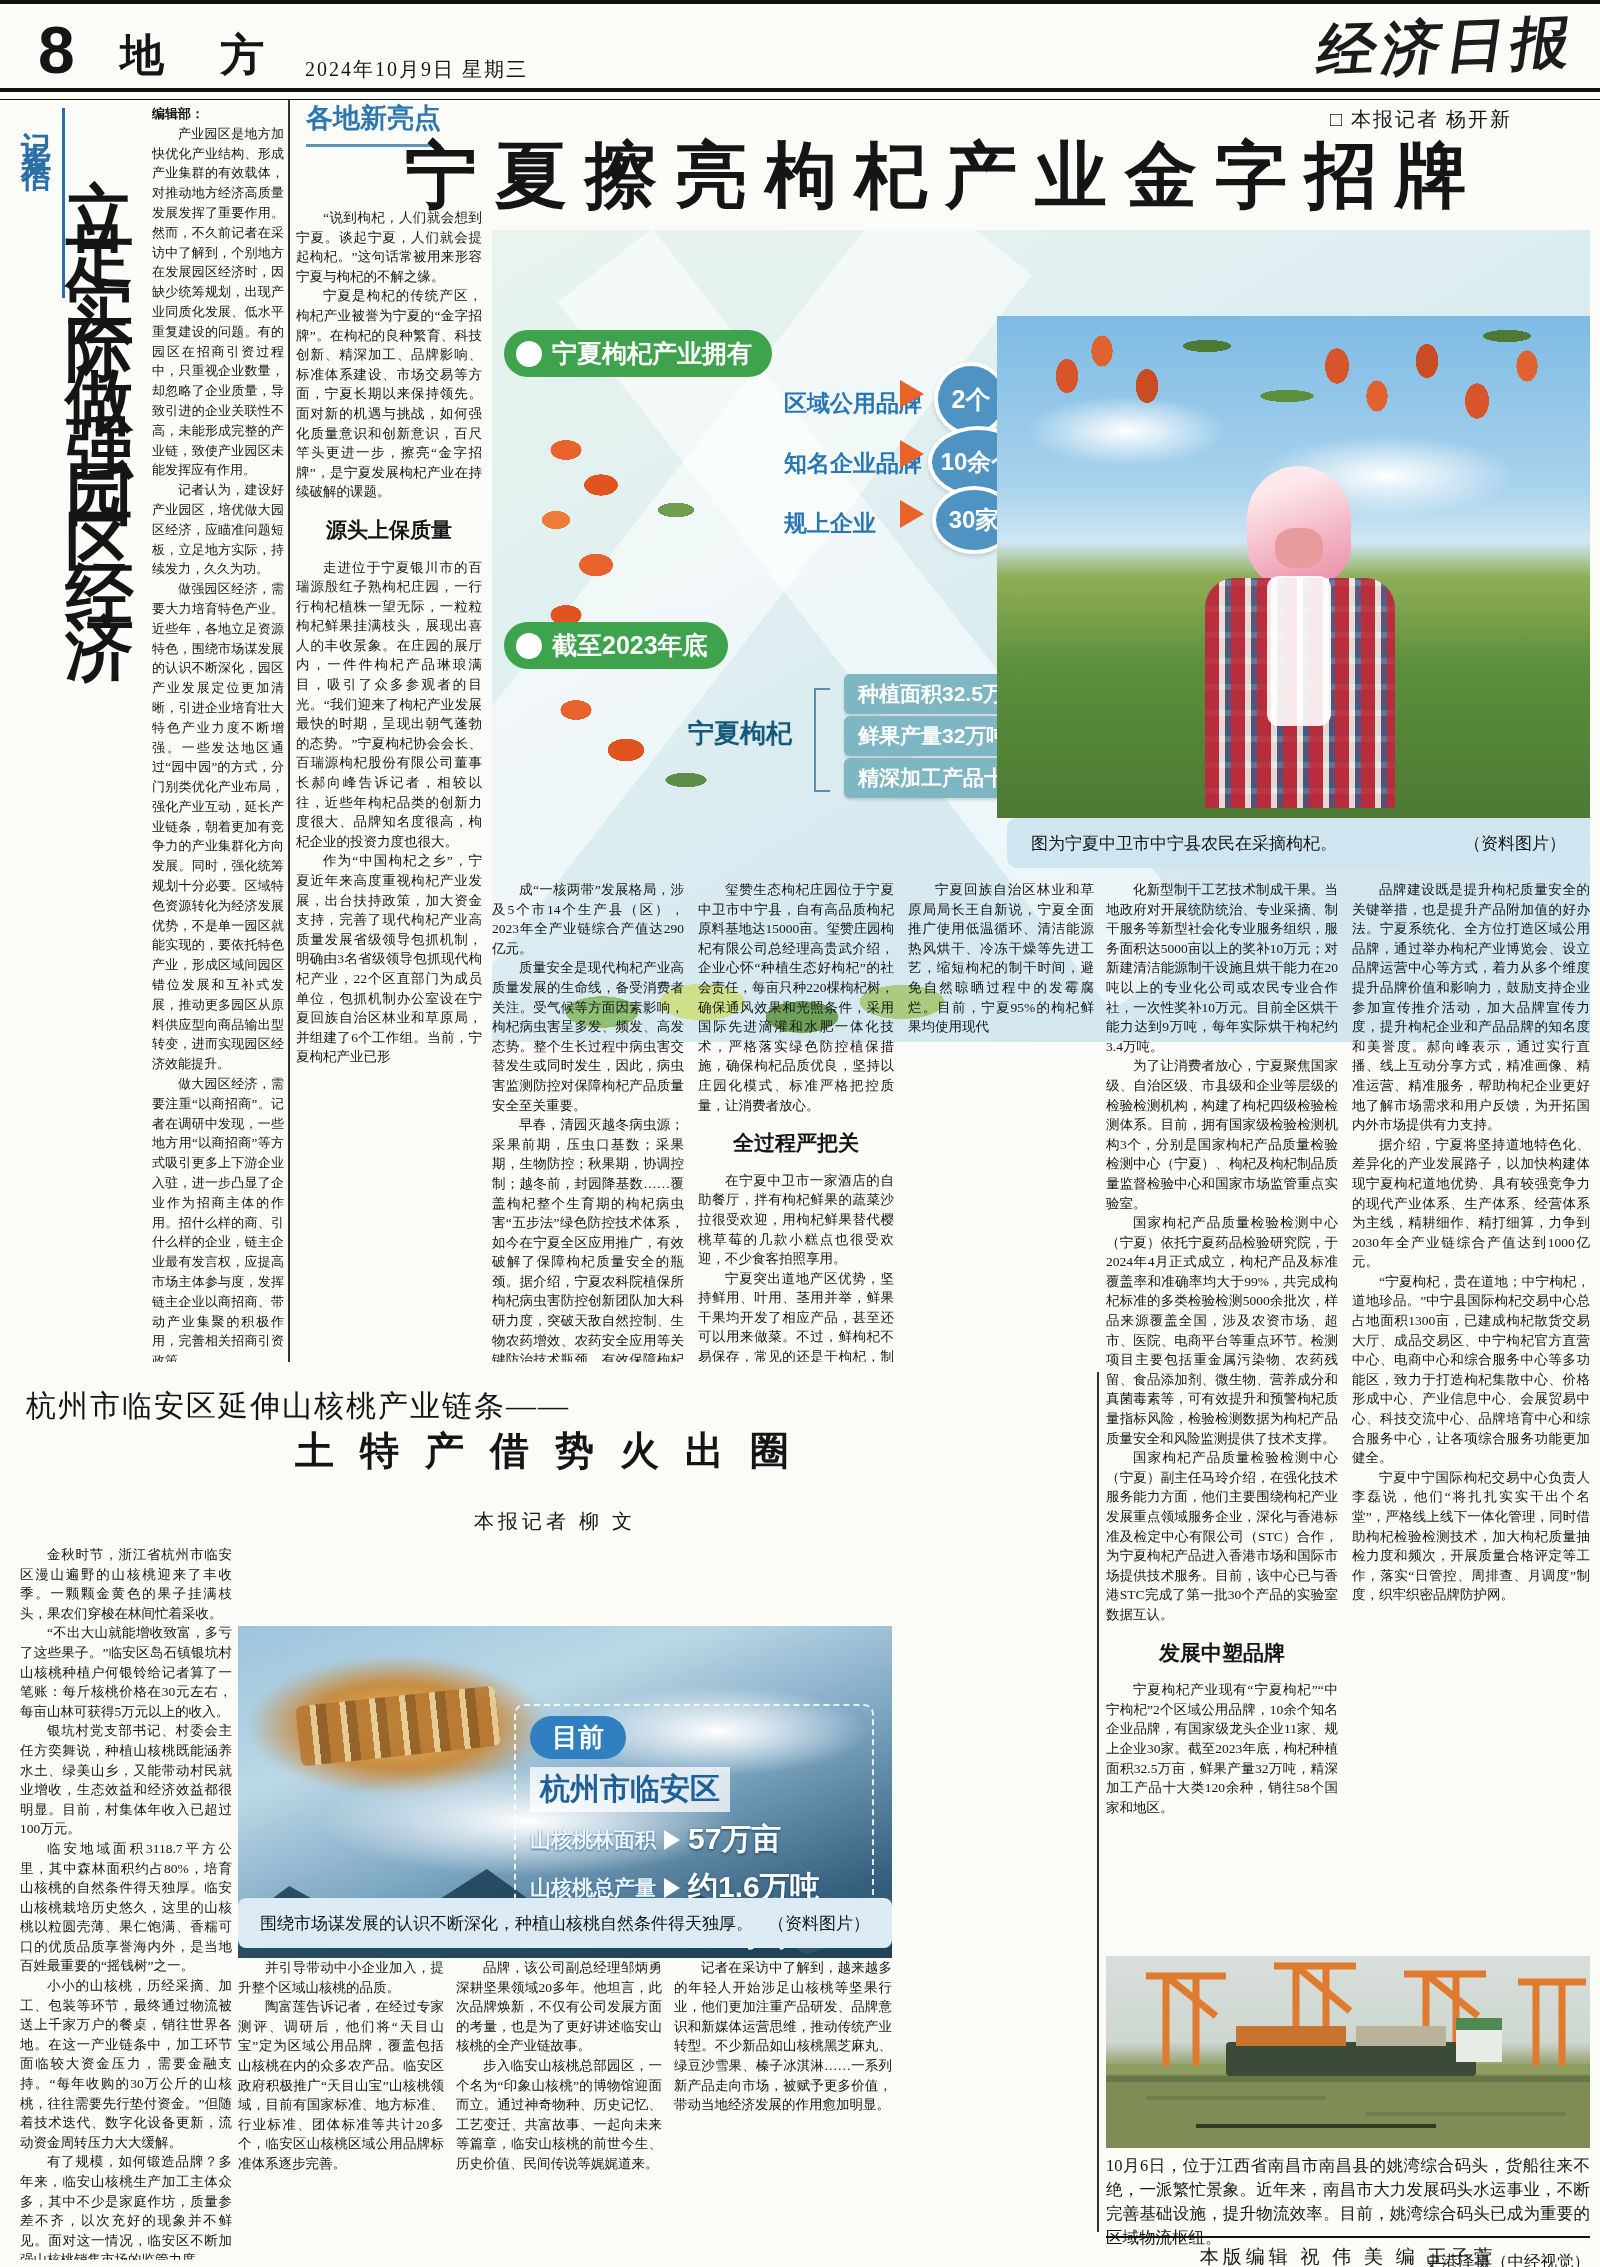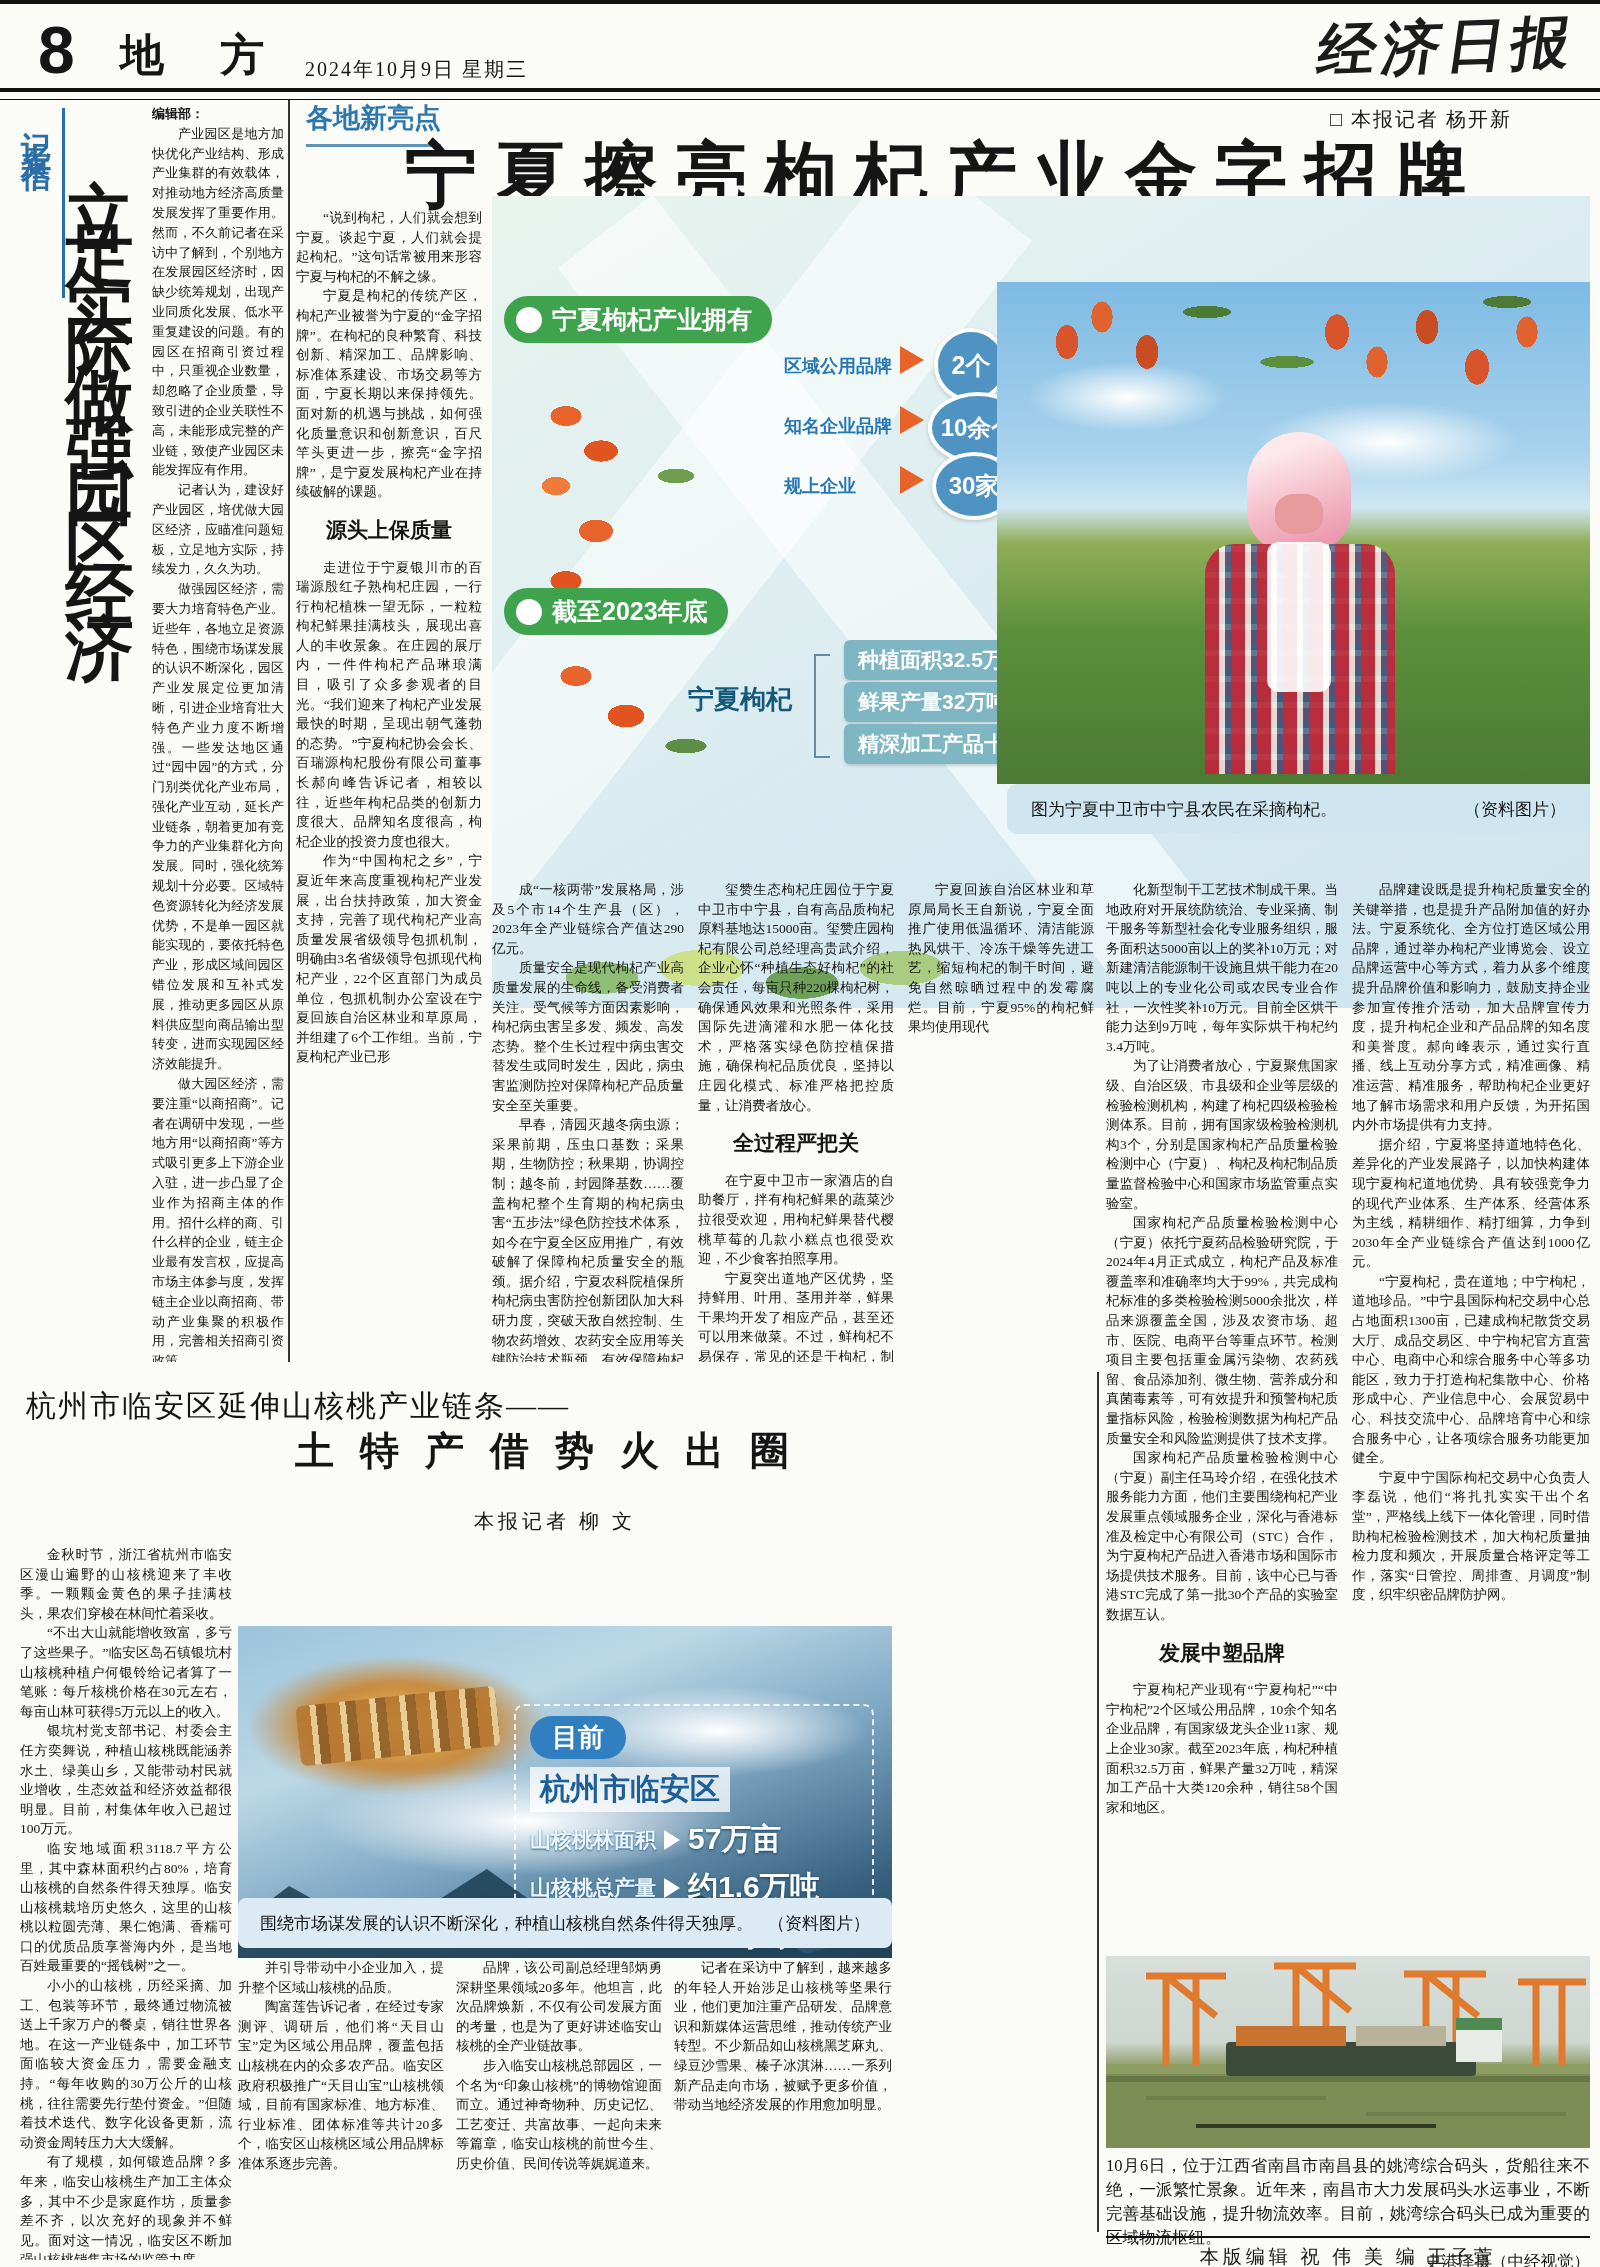--- a/index.html
+++ b/index.html
@@ -30,28 +30,28 @@
      font-family:"Liberation Sans","DejaVu Sans",sans-serif;}
   .col{font-size:13.5px;line-height:19.6px;overflow:hidden;}
   .subhead{font-size:21px;font-weight:700;text-align:center;margin:18px 0;font-family:"Liberation Sans","DejaVu Sans",sans-serif;}
   .colA{left:296px;top:208px;width:186px;height:1152px;}
   .colB{left:492px;top:880px;width:192px;height:482px;}
   .colC{left:698px;top:880px;width:196px;height:482px;}
   .colD{left:908px;top:880px;width:186px;height:482px;}
   .colE{left:1106px;top:880px;width:232px;height:1068px;}
   .colF{left:1352px;top:880px;width:238px;height:1068px;}
   
-  .ig{left:492px;top:196px;width:1098px;height:812px;background:linear-gradient(150deg,#e9f4ee 0%,#d9ebf1 55%,#cfe4ee 100%);overflow:hidden;}
+  .ig{left:492px;top:230px;width:1098px;height:812px;background:linear-gradient(150deg,#e9f4ee 0%,#d9ebf1 55%,#cfe4ee 100%);overflow:hidden;}
   .ig-stripe{position:absolute;background:rgba(255,255,255,.55);}
   .ig-stripe.s1{width:160px;height:900px;left:120px;top:-100px;transform:rotate(38deg);}
   .ig-stripe.s2{width:120px;height:900px;left:330px;top:-60px;transform:rotate(-38deg);}
   .ig-pill{position:absolute;background:#3fa34d;color:#fff;border-radius:26px;font-weight:800;font-size:25px;
      font-family:"Liberation Sans","DejaVu Sans",sans-serif;padding:7px 20px 7px 12px;display:flex;align-items:center;gap:10px;}
   .ig-dot{width:26px;height:26px;border-radius:50%;background:#fff;display:inline-block;}
-  .ig-row-label{position:absolute;font-size:18px;font-weight:800;color:#2777b4;font-family:"Liberation Sans","DejaVu Sans",sans-serif;}
+  .ig-row-label{position:absolute;font-size:23px;font-weight:800;color:#2777b4;font-family:"Liberation Sans","DejaVu Sans",sans-serif;}
   .ig-arrow{position:absolute;width:0;height:0;border-top:14px solid transparent;border-bottom:14px solid transparent;border-left:24px solid #e8622a;}
   .ig-circle{position:absolute;background:#4f93c3;color:#fff;border-radius:50%;display:flex;align-items:center;justify-content:center;
      font-weight:800;font-family:"Liberation Sans","DejaVu Sans",sans-serif;border:4px solid #fff;box-shadow:0 2px 4px rgba(0,0,0,.15);}
   .ig-subject{position:absolute;font-size:26px;font-weight:900;color:#14597a;font-family:"Liberation Sans","DejaVu Sans",sans-serif;}
   .ig-bracket{position:absolute;width:14px;border:2.5px solid #5e8fa8;border-right:none;}
   .ig-box{position:absolute;background:#7fb6c4;color:#fff;font-weight:800;font-size:21px;font-family:"Liberation Sans","DejaVu Sans",sans-serif;
      padding:6px 14px;border-radius:6px;box-shadow:0 2px 3px rgba(0,0,0,.15);white-space:nowrap;}
   .berries{position:absolute;left:14px;top:160px;width:280px;height:430px;
      background:
       radial-gradient(22px 14px at 60px 60px,#e8642c 70%,transparent 71%),

